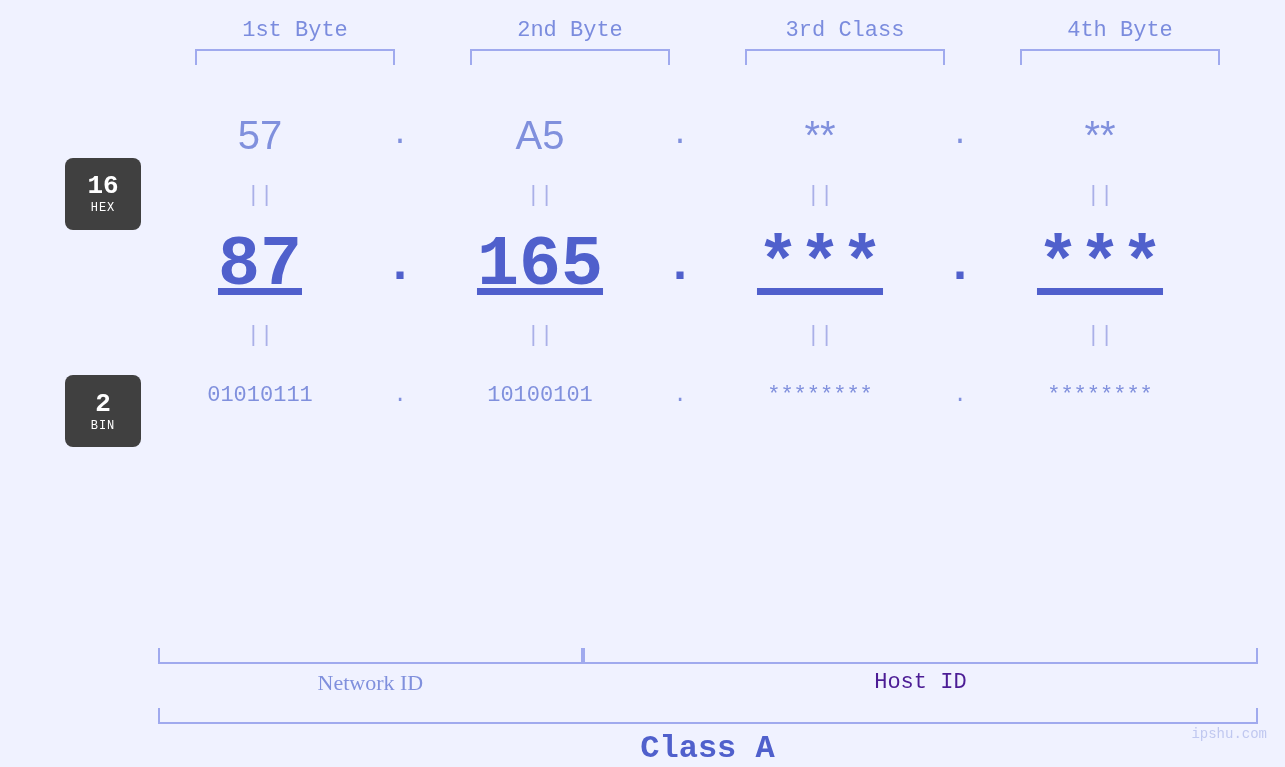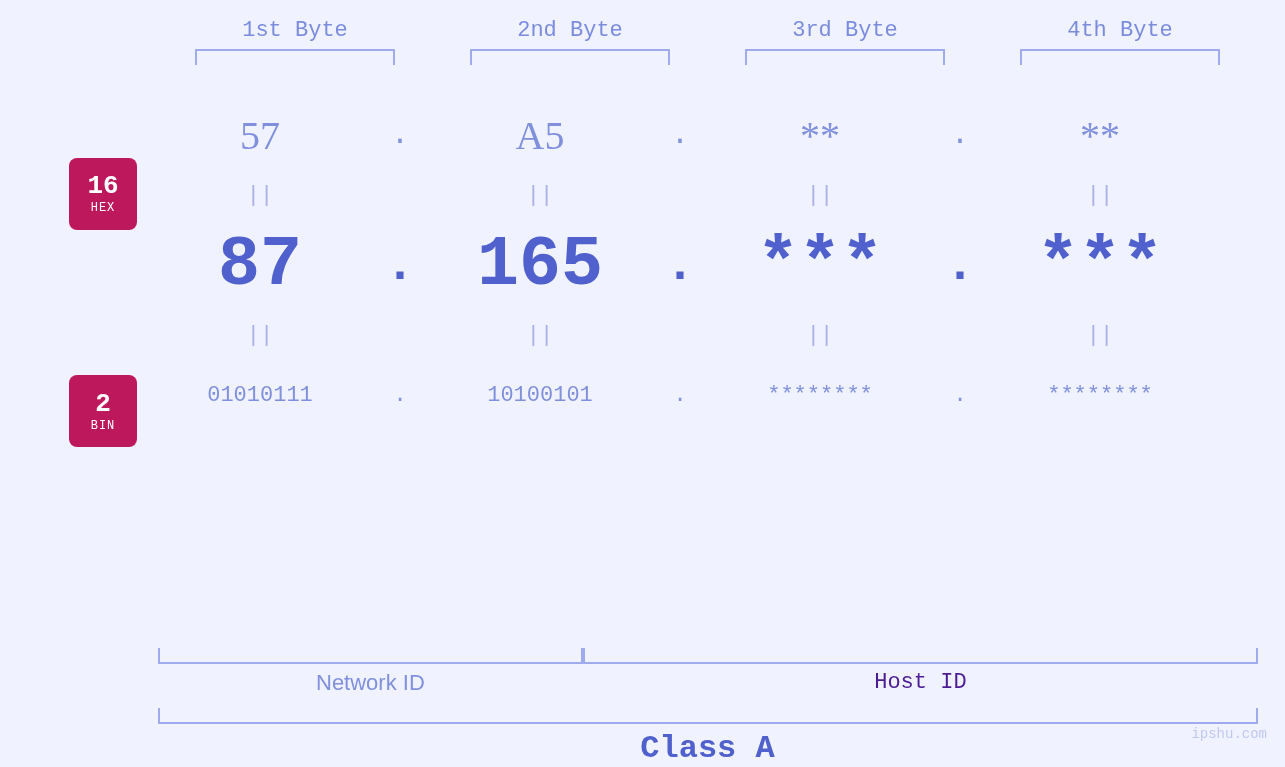--- a/index.html
+++ b/index.html
@@ -74,24 +74,24 @@
       justify-content: space-around;
       padding: 30px 0;
       width: 100px;
       align-items: center;
       gap: 0px;
       padding-top: 10px;
       padding-bottom: 120px;
     }
 
     .badge {
-      background-color: #be185d;
+      background-color: #404040;
       color: white;
       border-radius: 8px;
-      width: 68px;
+      width: 76px;
       height: 72px;
       display: flex;
       flex-direction: column;
       align-items: center;
       justify-content: center;
       font-size: 24px;
       font-weight: bold;
       font-family: 'Courier New', Courier, monospace;
       margin-left: 16px;
     }
@@ -142,21 +142,21 @@
       width: 50px;
       display: flex;
       align-items: center;
       justify-content: center;
     }
 
     
     .hex-value {
       color: #8090dd;
       font-size: 40px;
-      font-family: Liberation Serif, serif;
+      font-family: Liberation Sans, sans-serif;
     }
 
     .hex-dot {
       color: #8090dd;
       font-size: 30px;
     }
 
     
     .equals-sym {
       color: #aab0e8;
@@ -171,20 +171,21 @@
     .equals-dot-cell {
       width: 50px;
     }
 
     
     .dec-value {
       color: #5060cc;
       font-size: 70px;
       font-family: 'Courier New', Courier, monospace;
       font-weight: bold;
+      text-decoration: underline;
     }
 
     .dec-dot {
       color: #5060cc;
       font-size: 50px;
       font-weight: bold;
     }
 
     
     .bin-value {
@@ -231,21 +232,21 @@
     .bottom-labels {
       display: flex;
       margin-top: 6px;
     }
 
     .network-label {
       width: 480px;
       text-align: center;
       color: #8090dd;
       font-size: 22px;
-      font-family: Liberation Sans, sans-serif;
+      font-family: Liberation Serif, serif;
     }
 
     .host-label {
       width: 760px;
       text-align: center;
       color: #4c1d95;
       font-size: 22px;
       font-family: 'Courier New', Courier, monospace;
     }
 
@@ -284,21 +285,21 @@
     }
   </style>
 </head>
 <body>
 
 <div class="container">
 
   <div class="byte-headers">
     <div class="byte-label">1st Byte</div>
     <div class="byte-label">2nd Byte</div>
-    <div class="byte-label">3rd Byte</div>
+    <div class="byte-label">3rd Class</div>
     <div class="byte-label">4th Byte</div>
   </div>
 
   <div class="brackets-row">
     <div class="bracket"></div>
     <div class="bracket"></div>
     <div class="bracket"></div>
     <div class="bracket"></div>
   </div>
 

